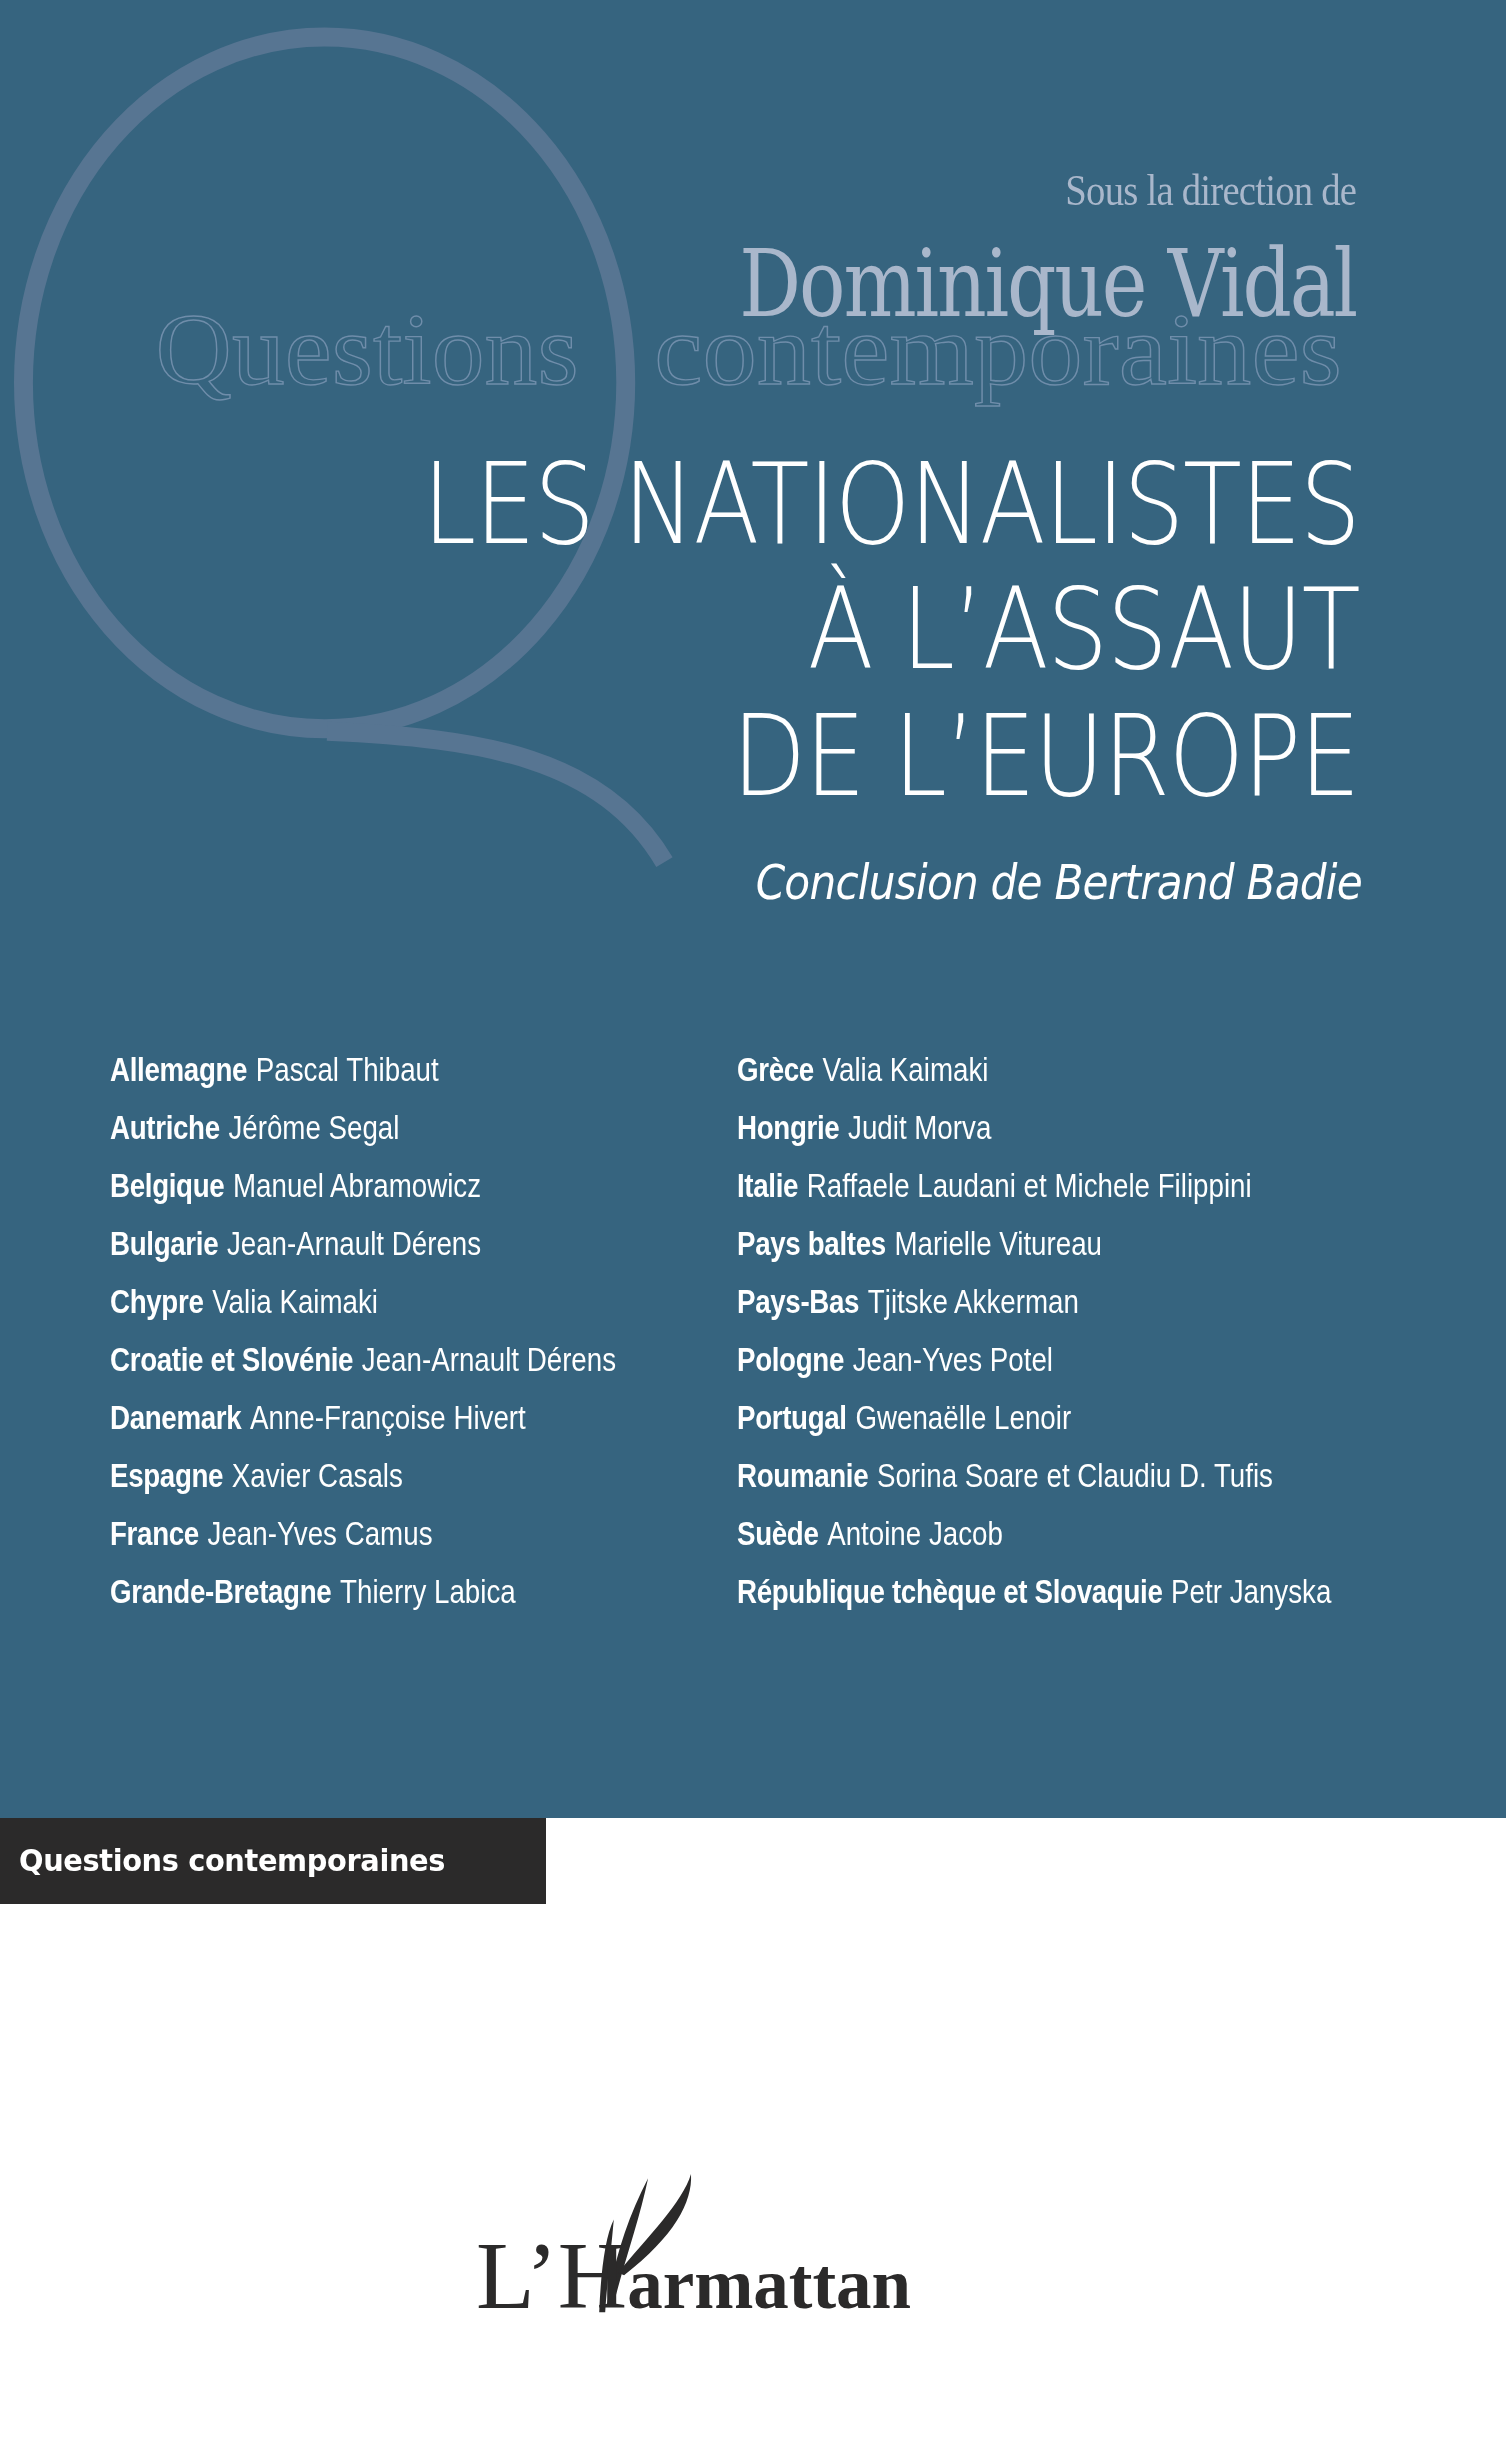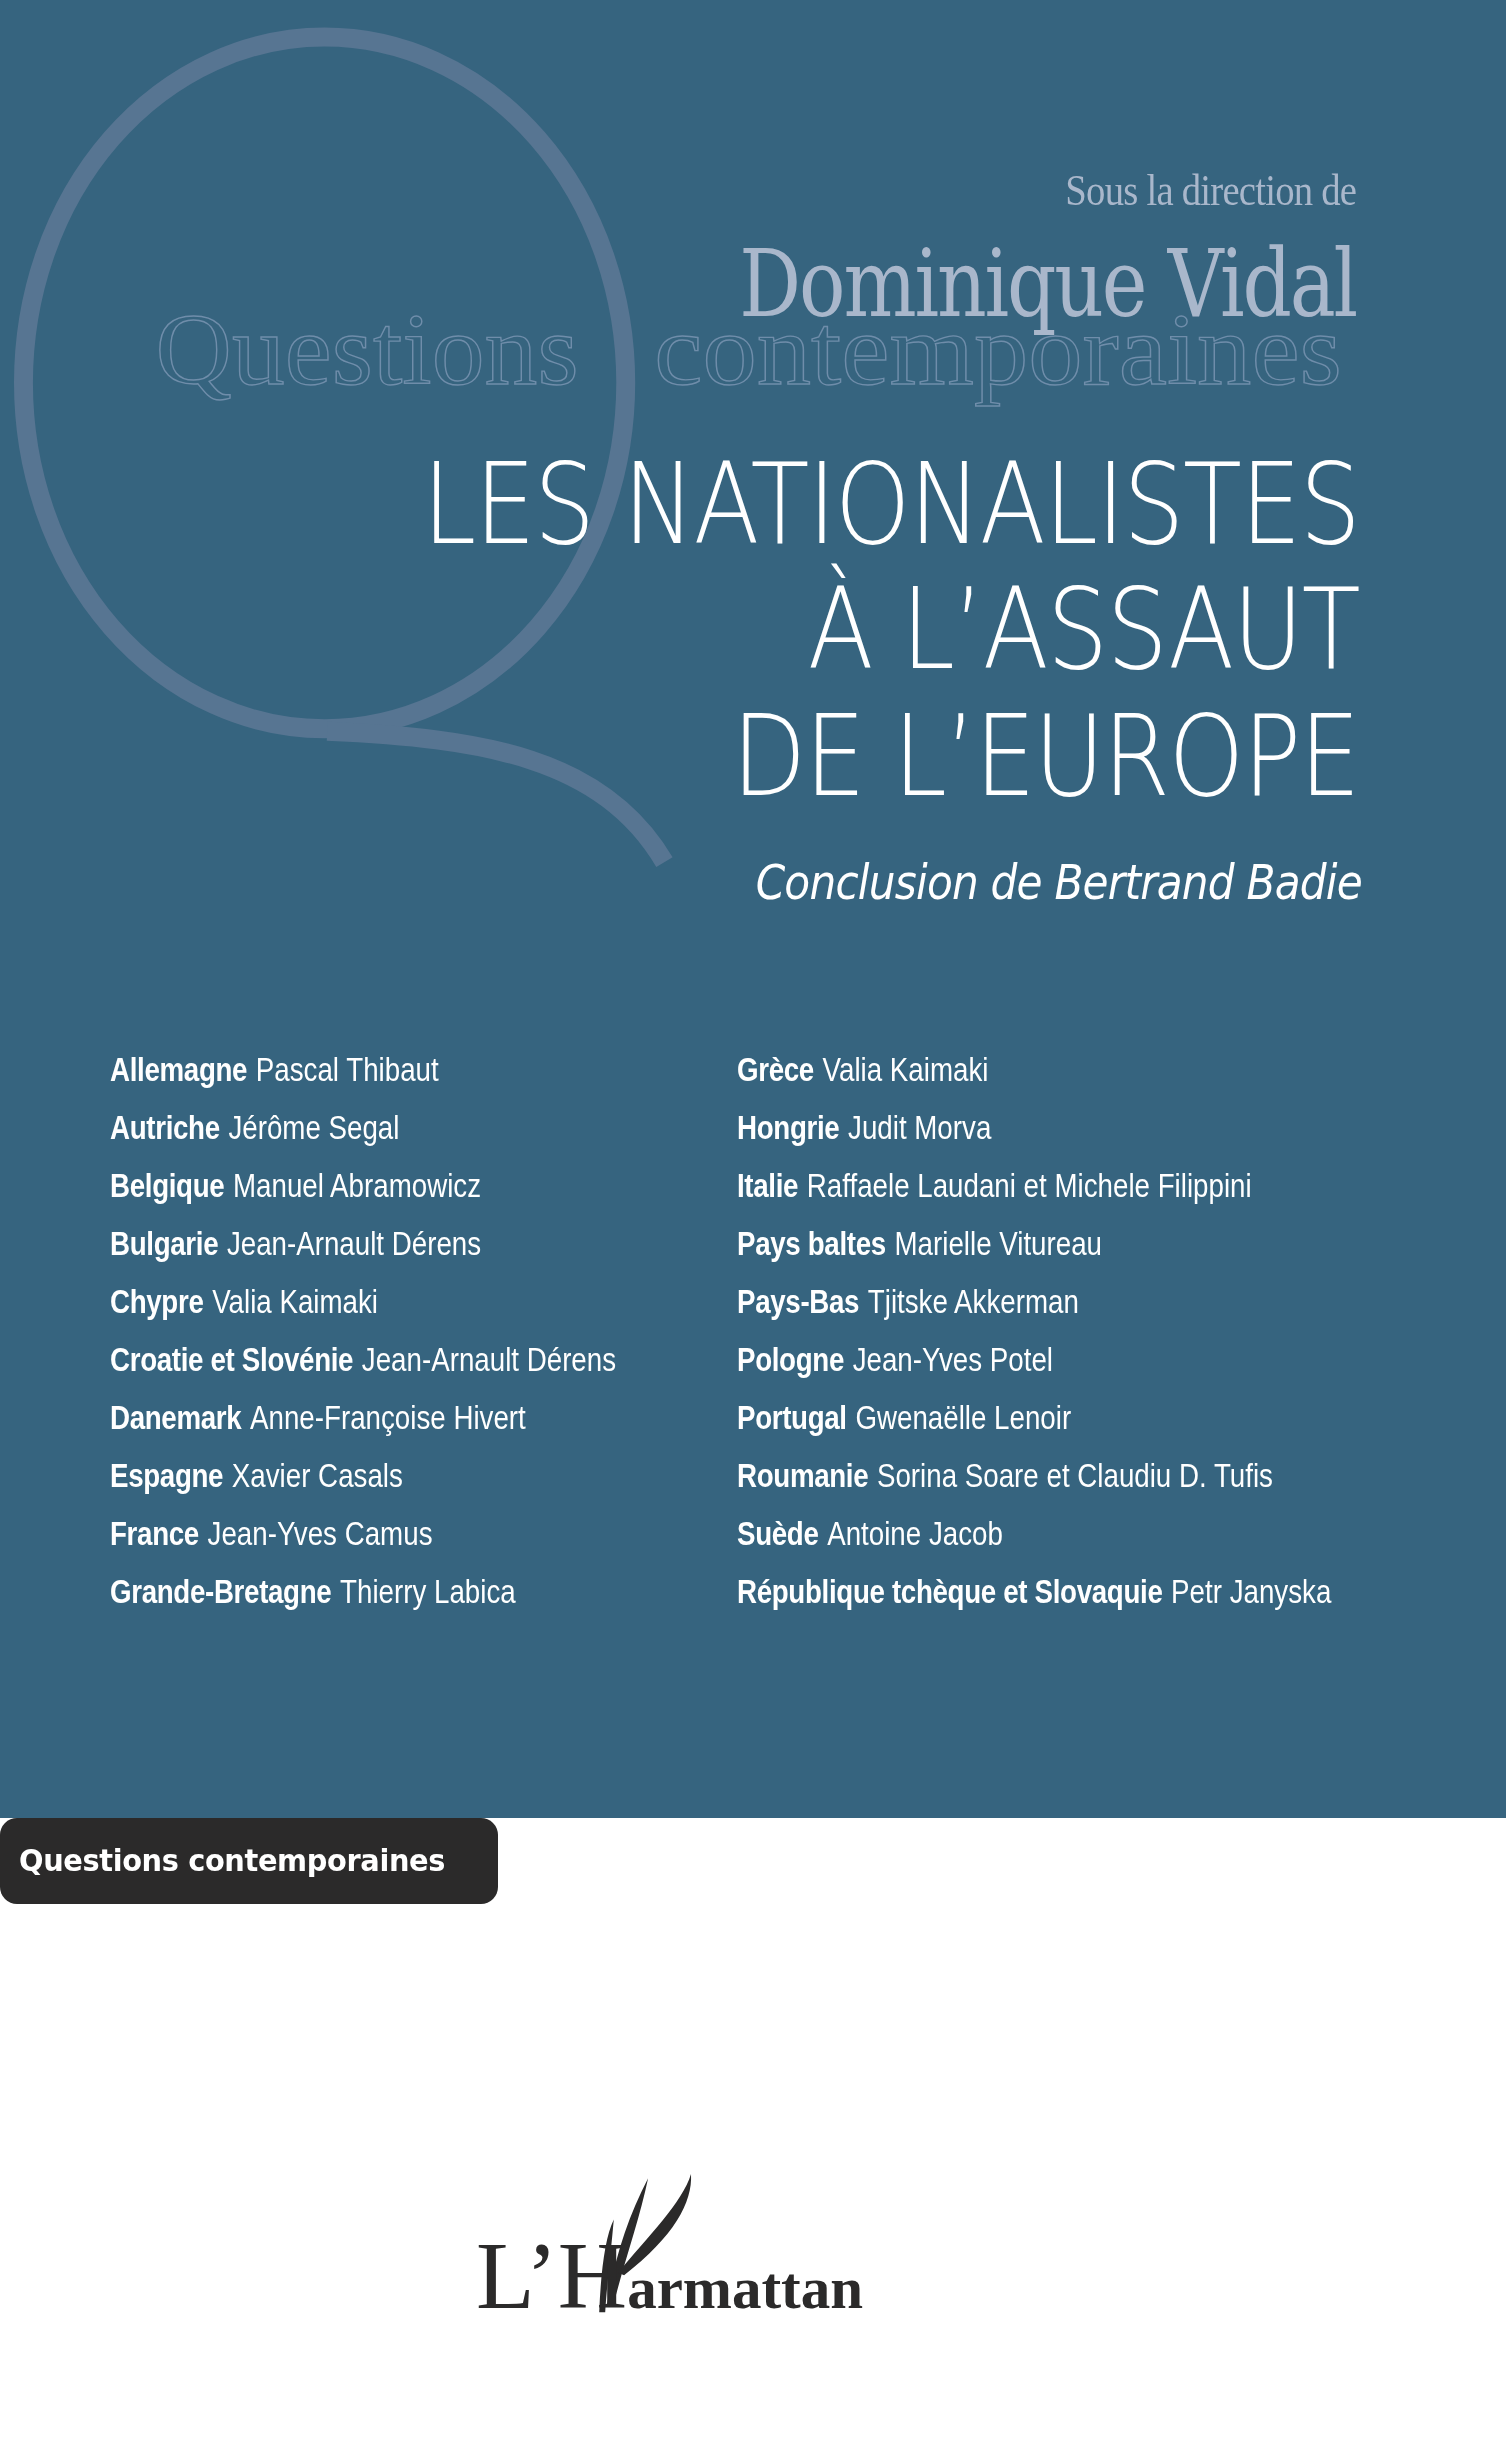--- a/index.html
+++ b/index.html
@@ -20,27 +20,27 @@
 
   .conclusion { right: 145px; top: 852px; font-family: "DejaVu Sans", sans-serif; font-style: italic; font-size: 48px; line-height: 60px; color: #ffffff; letter-spacing: -0.9px; transform: scaleX(0.88); transform-origin: right center; }
 
   .contrib-col { position: absolute; top: 1041px; }
   .contrib-col.left { left: 110px; }
   .contrib-col.right { left: 737px; }
   .contrib-row { height: 58px; line-height: 58px; white-space: nowrap; font-family: "Liberation Sans", sans-serif; font-size: 33px; color: #ffffff; transform: scaleX(0.84); transform-origin: left center; }
   .contrib-row .country { font-weight: bold; letter-spacing: -0.4px; }
   .contrib-row .author { font-weight: normal; margin-left: 10.3px; }
 
-  .series-band { position: absolute; left: 0; top: 1818px; width: 498px; height: 86px; background: #2b2a2a; border-radius: 17px; }
+  .series-band { position: absolute; left: 0; top: 1818px; width: 546px; height: 86px; background: #2b2a2a; }
   .series-band-label { position: absolute; left: 19px; top: 20.7px; font-family: "DejaVu Sans", sans-serif; font-weight: bold; font-size: 31px; line-height: 43px; color: #ffffff; white-space: nowrap; letter-spacing: -0.4px; transform: scaleX(0.93); transform-origin: left center; }
 
   .publisher { position: absolute; left: 476px; top: 2168px; width: 430px; height: 163px; }
   .publisher-text { position: absolute; left: 0; top: 52px; font-family: "Liberation Serif", serif; color: #2b2a2a; white-space: nowrap; }
   .pub-l { font-size: 96px; }
-  .pub-rest { font-size: 59px; font-weight: bold; }
+  .pub-rest { font-size: 71px; font-weight: bold; }
 </style>
 </head>
 <body>
 
 <div class="cover-top">
 
   <svg class="q-mark" viewBox="0 0 1751 2113" width="1507" height="1818">
     <ellipse cx="377" cy="445" rx="350" ry="402" fill="none" stroke="#577592" stroke-width="22"></ellipse>
     <path d="M 380 850 C 560 858, 700 880, 772 1002" fill="none" stroke="#577592" stroke-width="22"></path>
   </svg>

